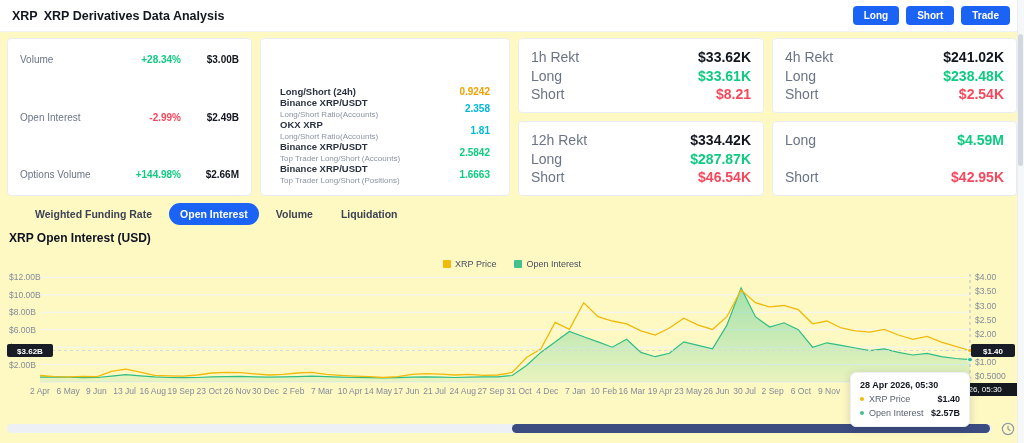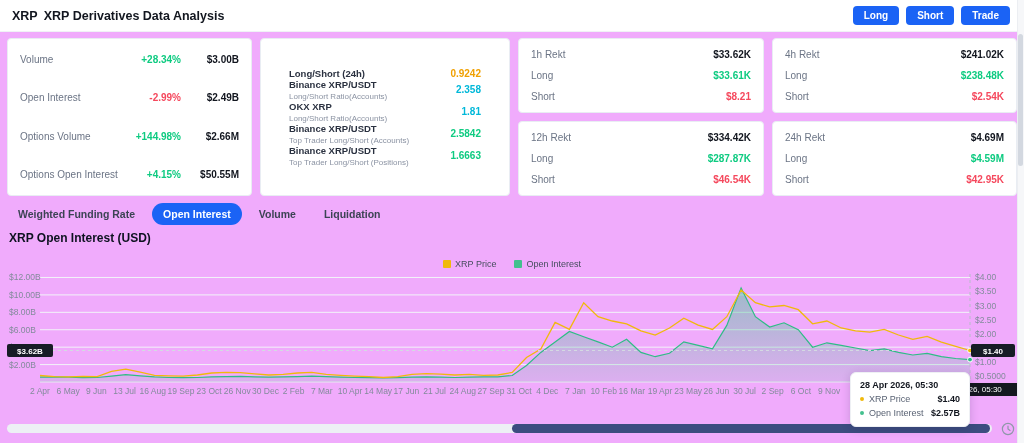--- a/index.html
+++ b/index.html
@@ -1,54 +1,54 @@
 <!DOCTYPE html>
 <html><head>
 <meta charset="utf-8">
 <style>
   *{margin:0;padding:0;box-sizing:border-box}
   html,body{width:1024px;height:443px;overflow:hidden;background:#fff;
     font-family:"Liberation Sans",sans-serif;-webkit-font-smoothing:antialiased}
-  .page{position:relative;width:1024px;height:443px;background:#f0abfc}
+  .page{position:relative;width:1024px;height:443px;background:#fef9c3}
 
   
   .hdr{position:absolute;top:0;left:0;right:0;height:32px;display:flex;align-items:center;
     justify-content:space-between;padding:0 14px 0 12px;background:#fff;border-bottom:1px solid #f0f2f6}
   .hdr-title{font-size:12.5px;color:#12161f}
   .hdr-title .sym{font-weight:700;margin-right:6px}
   .hdr-title .rest{font-weight:600}
   .hdr-btns{display:flex;gap:7px}
   .btn{border:none;background:#1b63f5;color:#fff;font-size:10px;font-weight:700;
     padding:4px 11px;border-radius:4px;font-family:inherit;cursor:pointer}
 
   
   .panels{position:absolute;top:38px;left:7px;width:1010px;height:158px;display:flex;gap:8px}
   .card{background:#fff;border:1px solid #e9edf3;border-radius:4px}
   .stats{flex:0 0 245px;display:flex;flex-direction:column;justify-content:space-between;padding:15px 12px}
   .srow{display:flex;align-items:center;font-size:10px}
   .srow .lbl{flex:1;color:#6b7485}
   .srow .pct{width:62px;text-align:right;font-weight:600}
   .srow .val{width:58px;text-align:right;color:#12161f;font-weight:700}
   .pos{color:#0ecb81}.neg{color:#f5485d}
-  .ratios{flex:0 0 250px;display:flex;flex-direction:column;justify-content:center;padding:10px 28px}
+  .ratios{flex:0 0 250px;display:flex;flex-direction:column;justify-content:flex-end;padding:10px 19px}
   .rrow{display:flex;align-items:center;justify-content:space-between}
   .rrow .main{font-size:9.5px;color:#2a3140;font-weight:600}
   .rrow .sub{font-size:8px;color:#8b93a3;margin-top:2px}
   .rval{font-size:10px;font-weight:700}
   .c-orange{color:#f0a000}.c-teal{color:#00b8d9}.c-green{color:#0ecb81}
   .col{flex:0 0 246px;display:flex;flex-direction:column;gap:8px}
   .col.last{flex:1}
   .rekt{flex:1;display:flex;flex-direction:column;justify-content:space-between;padding:10px 12px}
-  .krow{display:flex;justify-content:space-between;align-items:center;font-size:10px}
+  .krow{display:flex;justify-content:space-between;align-items:center;font-size:14px}
   .krow .lbl{color:#6b7485}
   .krow .tot{color:#12161f;font-weight:700}
   .krow .pos,.krow .neg{font-weight:700}
 
   
-  .tabs{position:absolute;top:203px;left:7px;display:flex;align-items:center;gap:6px}
+  .tabs{position:absolute;top:203px;left:24px;display:flex;align-items:center;gap:6px}
   .tab{font-size:10.5px;color:#3c4354;font-weight:600;padding:5px 11px;border-radius:14px;cursor:pointer}
   .tab.active{background:#1b63f5;color:#fff}
 
   
   .chart-title{position:absolute;top:231px;left:9px;font-size:12px;font-weight:700;color:#0d1220}
   .legend{position:absolute;top:259px;left:0;width:1024px;display:flex;justify-content:center;gap:18px;align-items:center}
   .leg-item{display:flex;align-items:center;gap:4px;font-size:9px;color:#464e5e}
   .leg-sw{width:8px;height:8px;border-radius:1px;display:inline-block;background:#ccc}
   .chart-wrap{position:absolute;top:270px;left:7px;width:1010px;height:140px;z-index:2}
   #oi-svg{position:absolute;top:0;left:0;display:block}
@@ -99,25 +99,20 @@
       <div class="srow">
         <span class="lbl">Open Interest</span>
         <span class="pct neg">-2.99%</span>
         <span class="val">$2.49B</span>
       </div>
       <div class="srow">
         <span class="lbl">Options Volume</span>
         <span class="pct pos">+144.98%</span>
         <span class="val">$2.66M</span>
       </div>
-      <div class="srow">
-        <span class="lbl">Options Open Interest</span>
-        <span class="pct pos">+4.15%</span>
-        <span class="val">$50.55M</span>
-      </div>
     </section>
 
     <section class="card ratios">
       <div class="rrow">
         <div>
             <div class="main">Long/Short (24h)</div>
           </div>
         <span class="rval c-orange">0.9242</span>
       </div>
       <div class="rrow">
@@ -190,24 +185,20 @@
         <div class="krow">
             <span class="lbl">Long</span>
             <span class="pos">$238.48K</span>
           </div>
         <div class="krow">
             <span class="lbl">Short</span>
             <span class="neg">$2.54K</span>
           </div>
       </section>
       <section class="card rekt">
-        <div class="krow">
-            <span class="lbl">24h Rekt</span>
-            <span class="tot">$4.69M</span>
-          </div>
         <div class="krow">
             <span class="lbl">Long</span>
             <span class="pos">$4.59M</span>
           </div>
         <div class="krow">
             <span class="lbl">Short</span>
             <span class="neg">$42.95K</span>
           </div>
       </section>
     </div>

